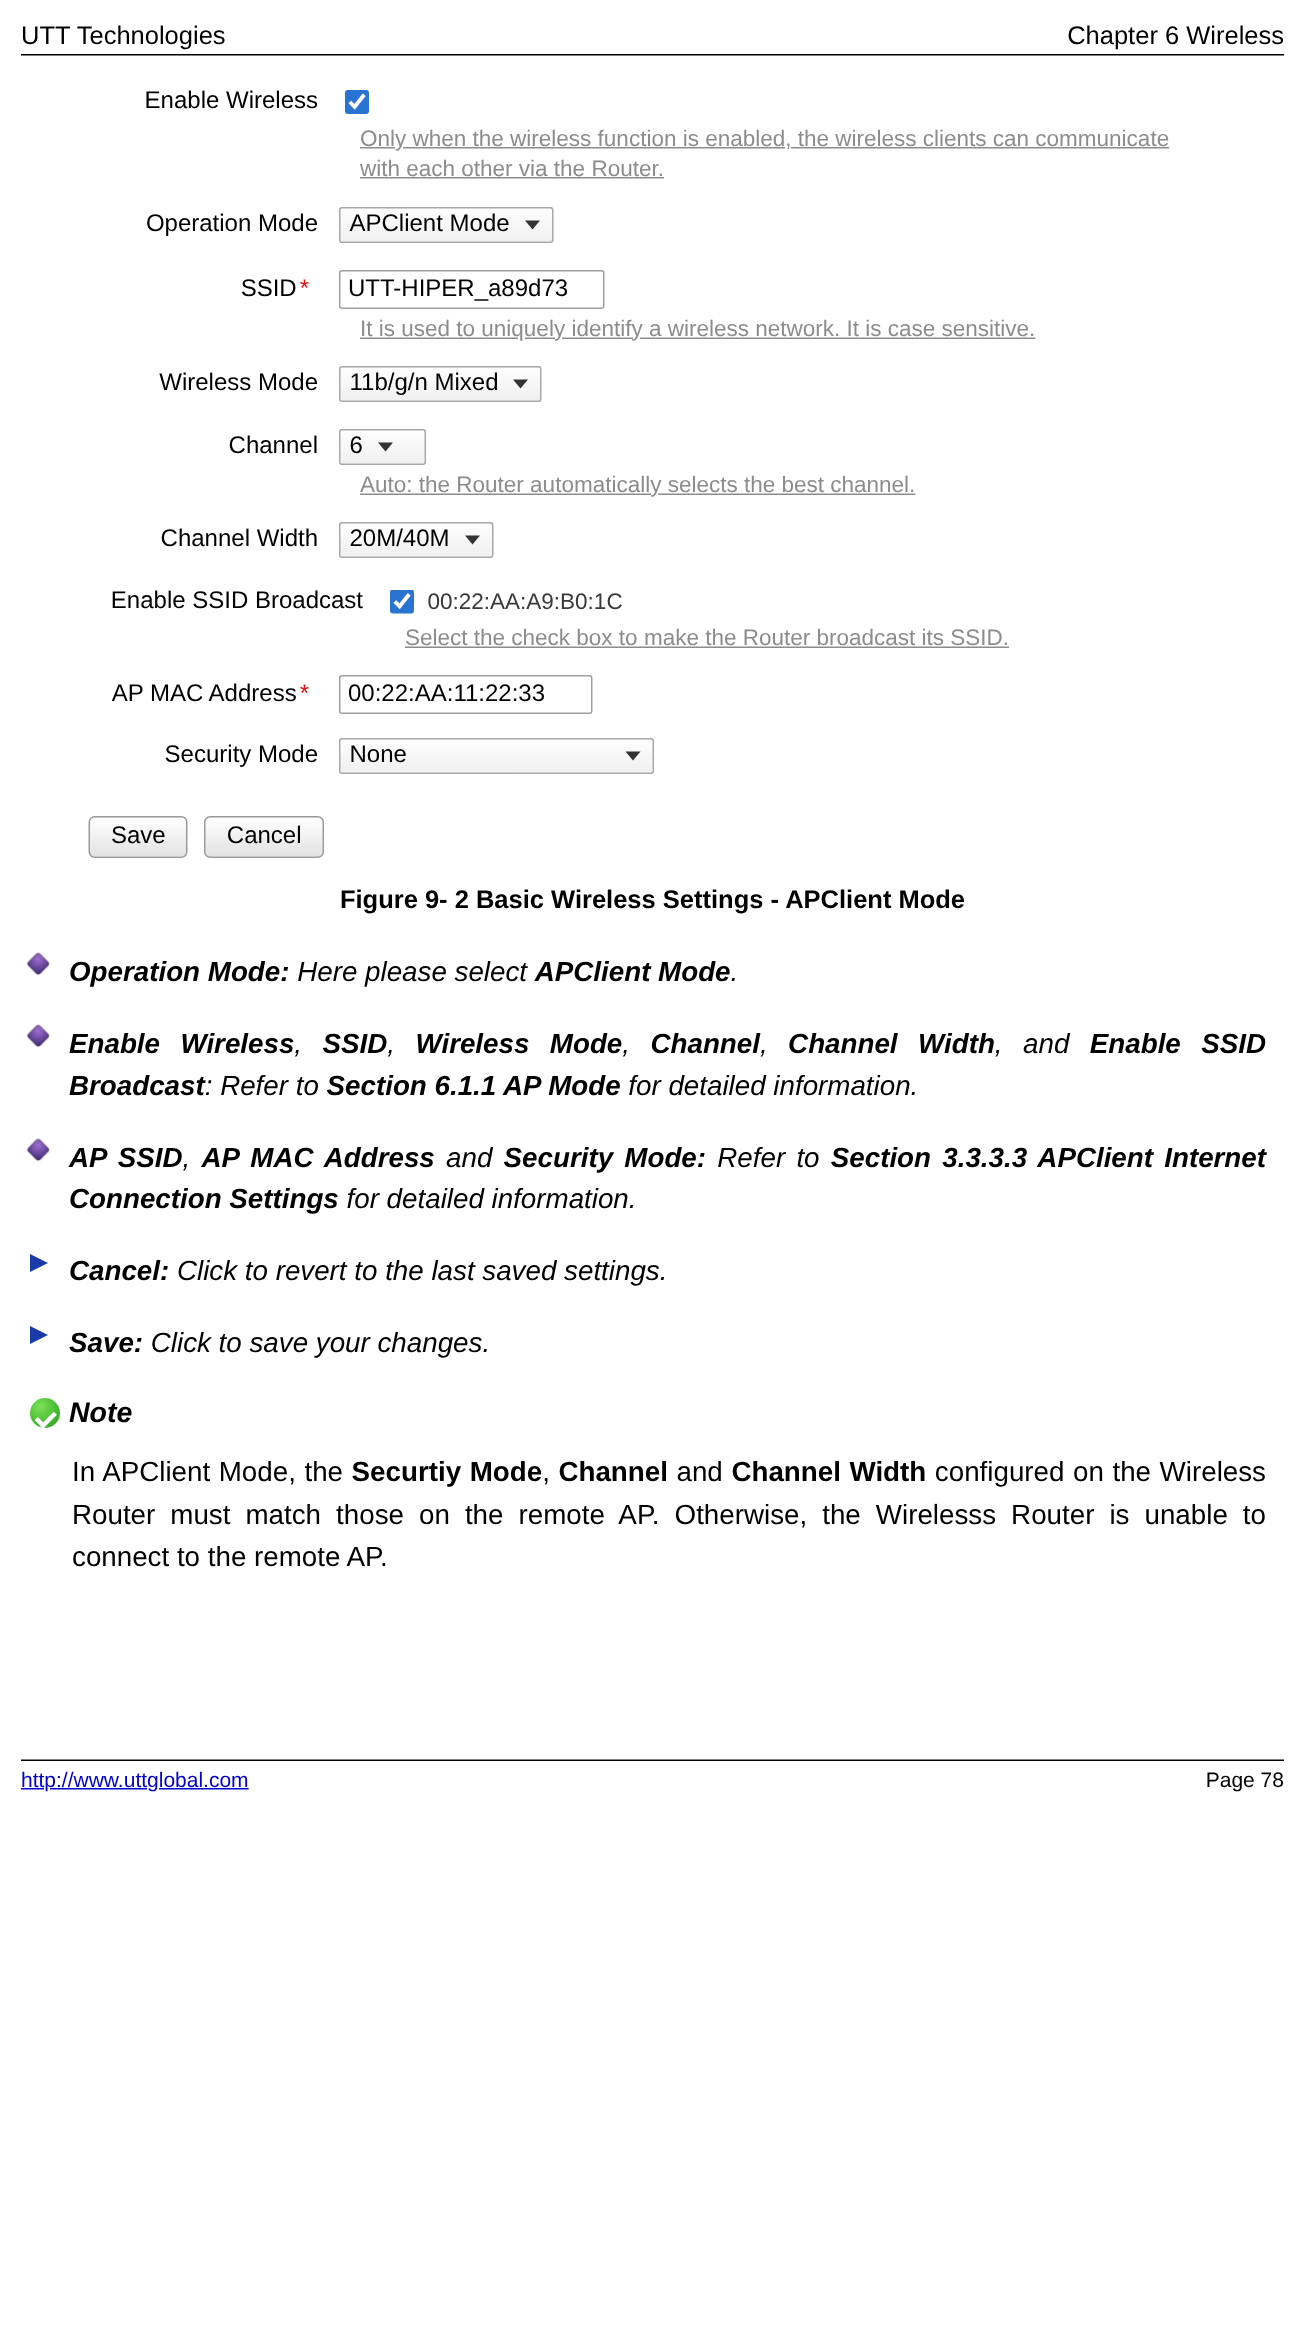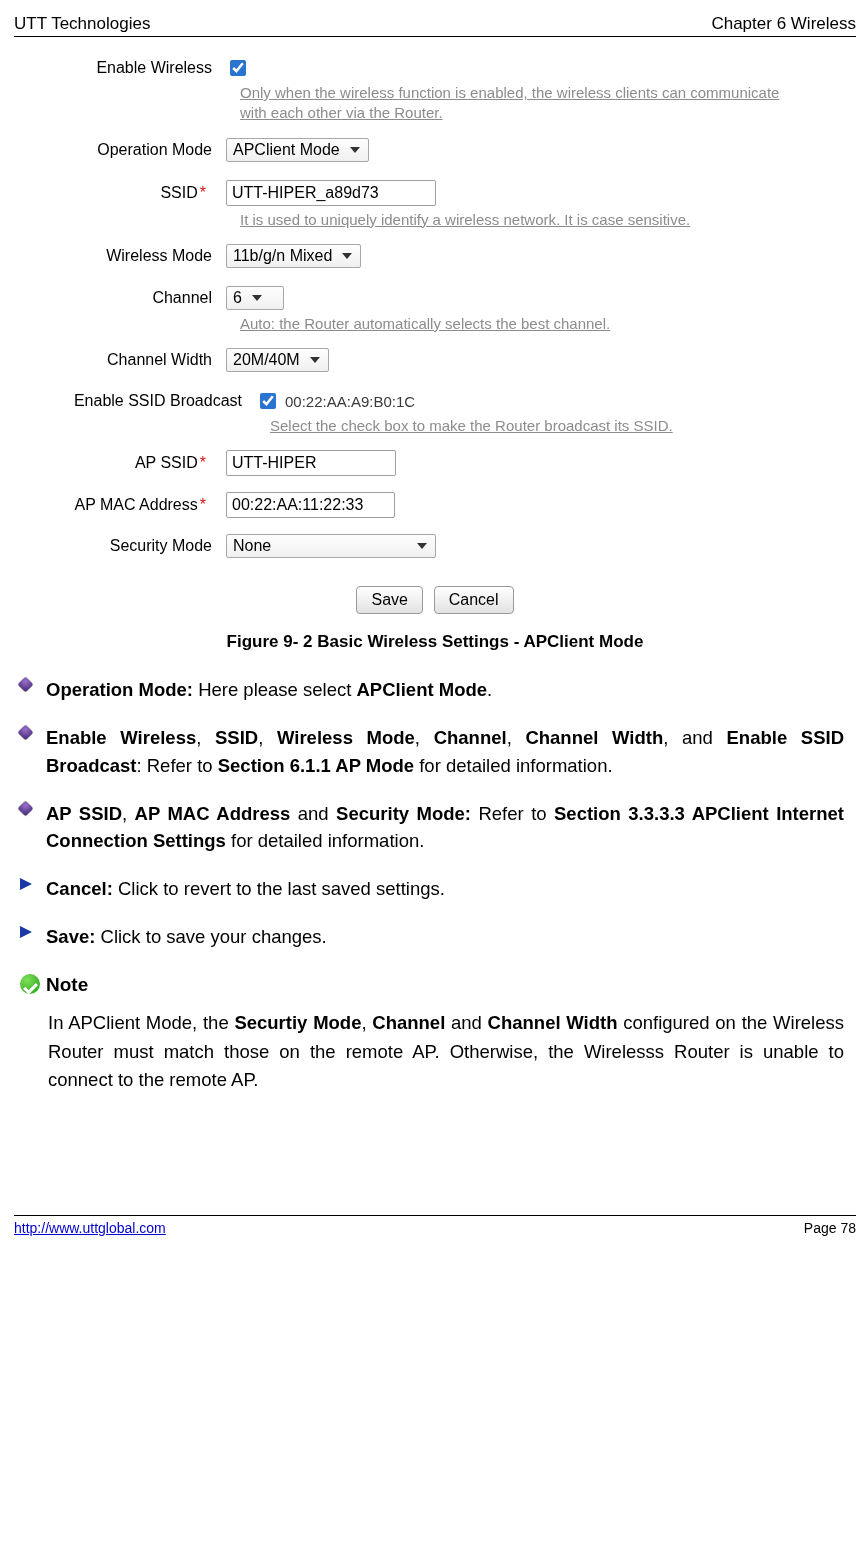--- a/index.html
+++ b/index.html
@@ -79,21 +79,20 @@
     width: 0; height: 0;
     border-left: 5px solid transparent;
     border-right: 5px solid transparent;
     border-top: 6px solid #333;
   }
   input[type=checkbox] {
     width: 16px; height: 16px;
     accent-color: #2a74d1;
   }
   .btnbar {
-    text-align: center;
     margin: 28px 0 6px 0;
   }
   .btn {
     display: inline-block;
     font-size: 16px;
     padding: 4px 14px;
     margin: 0 3px;
     border: 1px solid #999;
     border-radius: 4px;
     background: linear-gradient(#ffffff,#e2e2e2);
@@ -107,20 +106,21 @@
   }
   .bullets {
     padding: 0 12px 0 6px;
   }
   .bitem {
     display: flex;
     margin: 8px 0 20px 0;
     line-height: 1.5;
     font-size: 18.5px;
     text-align: justify;
+    font-style: italic;
   }
   .bicon {
     flex: 0 0 26px;
     padding-top: 3px;
   }
   .diamond {
     width: 11px; height: 11px;
     background: radial-gradient(circle at 30% 30%, #9c6fcf, #3a246b);
     border-radius: 2px;
     transform: rotate(45deg);
@@ -188,21 +188,21 @@
     <div class="row" style="margin-bottom:18px;">
       <span class="label">Operation Mode</span>
       <span class="selectbox">
         <span>APClient Mode</span>
         <span class="caret"></span>
       </span>
     </div>
 
     <div class="row">
       <span class="label"><span>SSID</span><span class="asterisk">*</span></span>
-      <input class="txt" style="width: 210px;" value="UTT-HIPER_a89d73">
+      <input class="txt" style="width: 177px;" value="UTT-HIPER_a89d73">
     </div>
     <div class="hint">It is used to uniquely identify a wireless network. It is case sensitive.</div>
 
     <div class="row" style="margin-bottom:18px;">
       <span class="label">Wireless Mode</span>
       <span class="selectbox">
         <span>11b/g/n Mixed</span>
         <span class="caret"></span>
       </span>
     </div>
@@ -224,24 +224,20 @@
       </span>
     </div>
 
     <div class="row">
       <span class="label" style="width:200px">Enable SSID Broadcast</span>
       <input type="checkbox" checked="" style="">
       <span class="hint-inline" style="color:#3a3a3a">00:22:AA:A9:B0:1C</span>
     </div>
     <div class="hint" style="margin-left:214px">Select the check box to make the Router broadcast its SSID.</div>
 
-    <div class="row" style="margin-bottom:16px;">
-      <span class="label"><span>AP SSID</span><span class="asterisk">*</span></span>
-      <input class="txt" style="width: 170px;" value="UTT-HIPER">
-    </div>
 
     <div class="row" style="margin-bottom:16px;">
       <span class="label"><span>AP MAC Address</span><span class="asterisk">*</span></span>
       <input class="txt" style="width: 169px;" value="00:22:AA:11:22:33">
     </div>
 
     <div class="row">
       <span class="label">Security Mode</span>
       <span class="selectbox" style="min-width:210px;justify-content:space-between">
         <span>None</span>

